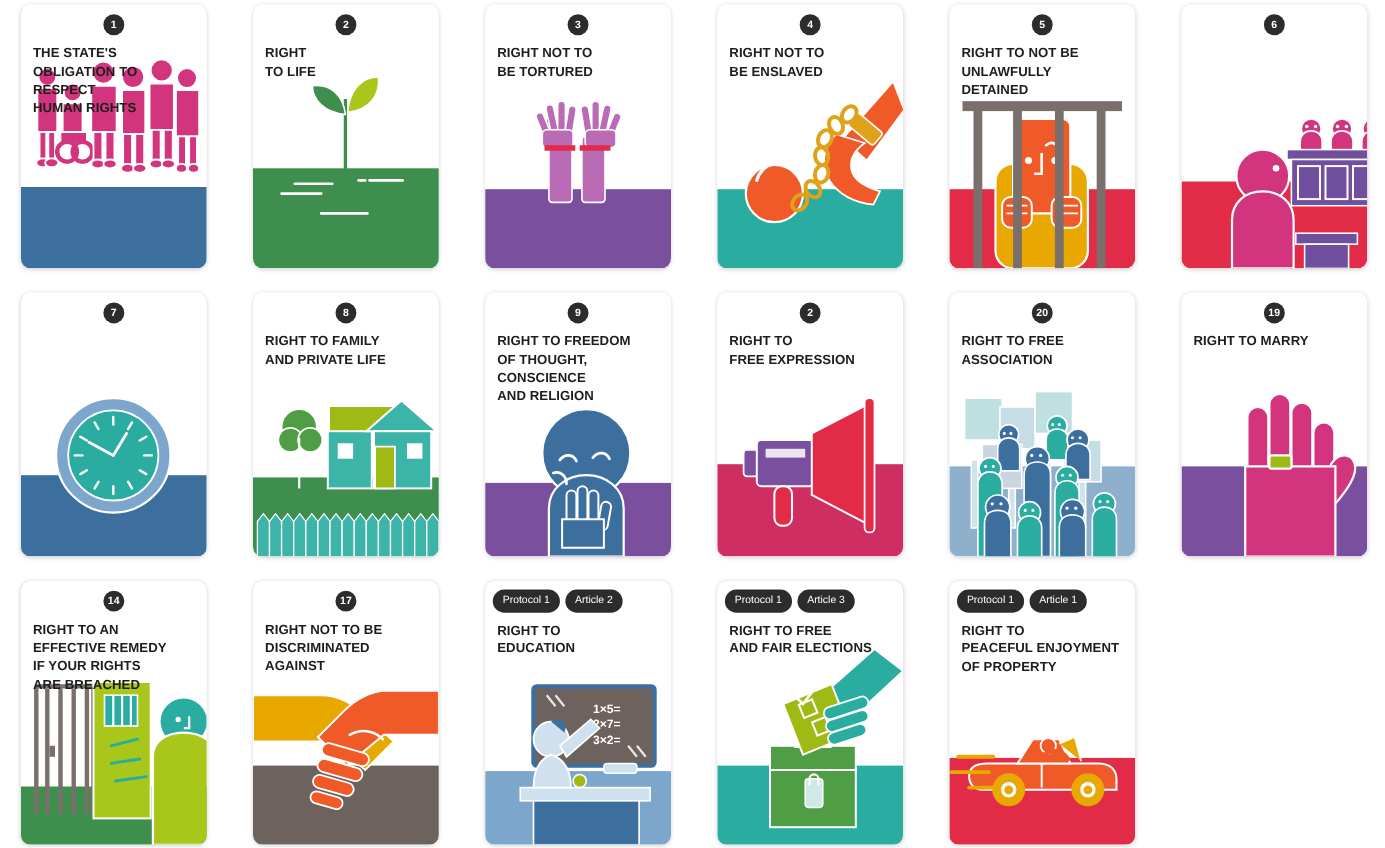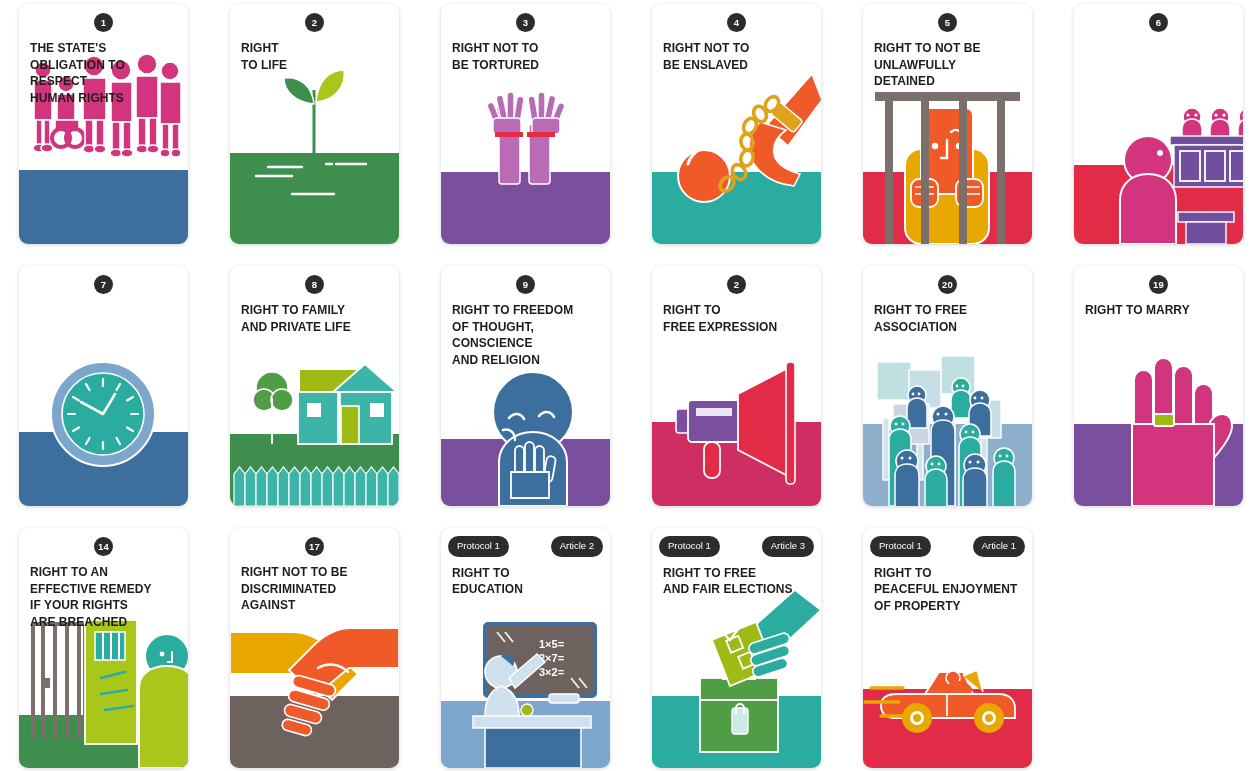--- a/index.html
+++ b/index.html
@@ -34,21 +34,21 @@
     text-align:center;
     position:relative;z-index:4;
   }
   .num-badge{
     display:inline-flex;align-items:center;justify-content:center;
     width:19px;height:19px;border-radius:50%;
     background:#2c2c2c;color:#fff;
     font-size:9.5px;font-weight:bold;line-height:1;
     letter-spacing:.2px;
   }
-  .tag-row{display:flex;justify-content:space-between;gap:5px;}
+  .tag-row{display:flex;justify-content:flex-start;gap:5px;}
   .tag{
     background:#2c2c2c;color:#fff;
     border-radius:11px;
     font-size:9.5px;line-height:1;
     padding:5px 9px 6px 9px;
     white-space:nowrap;
   }
   .card-title{
     margin-top:8px;
     font-size:12px;font-weight:bold;

